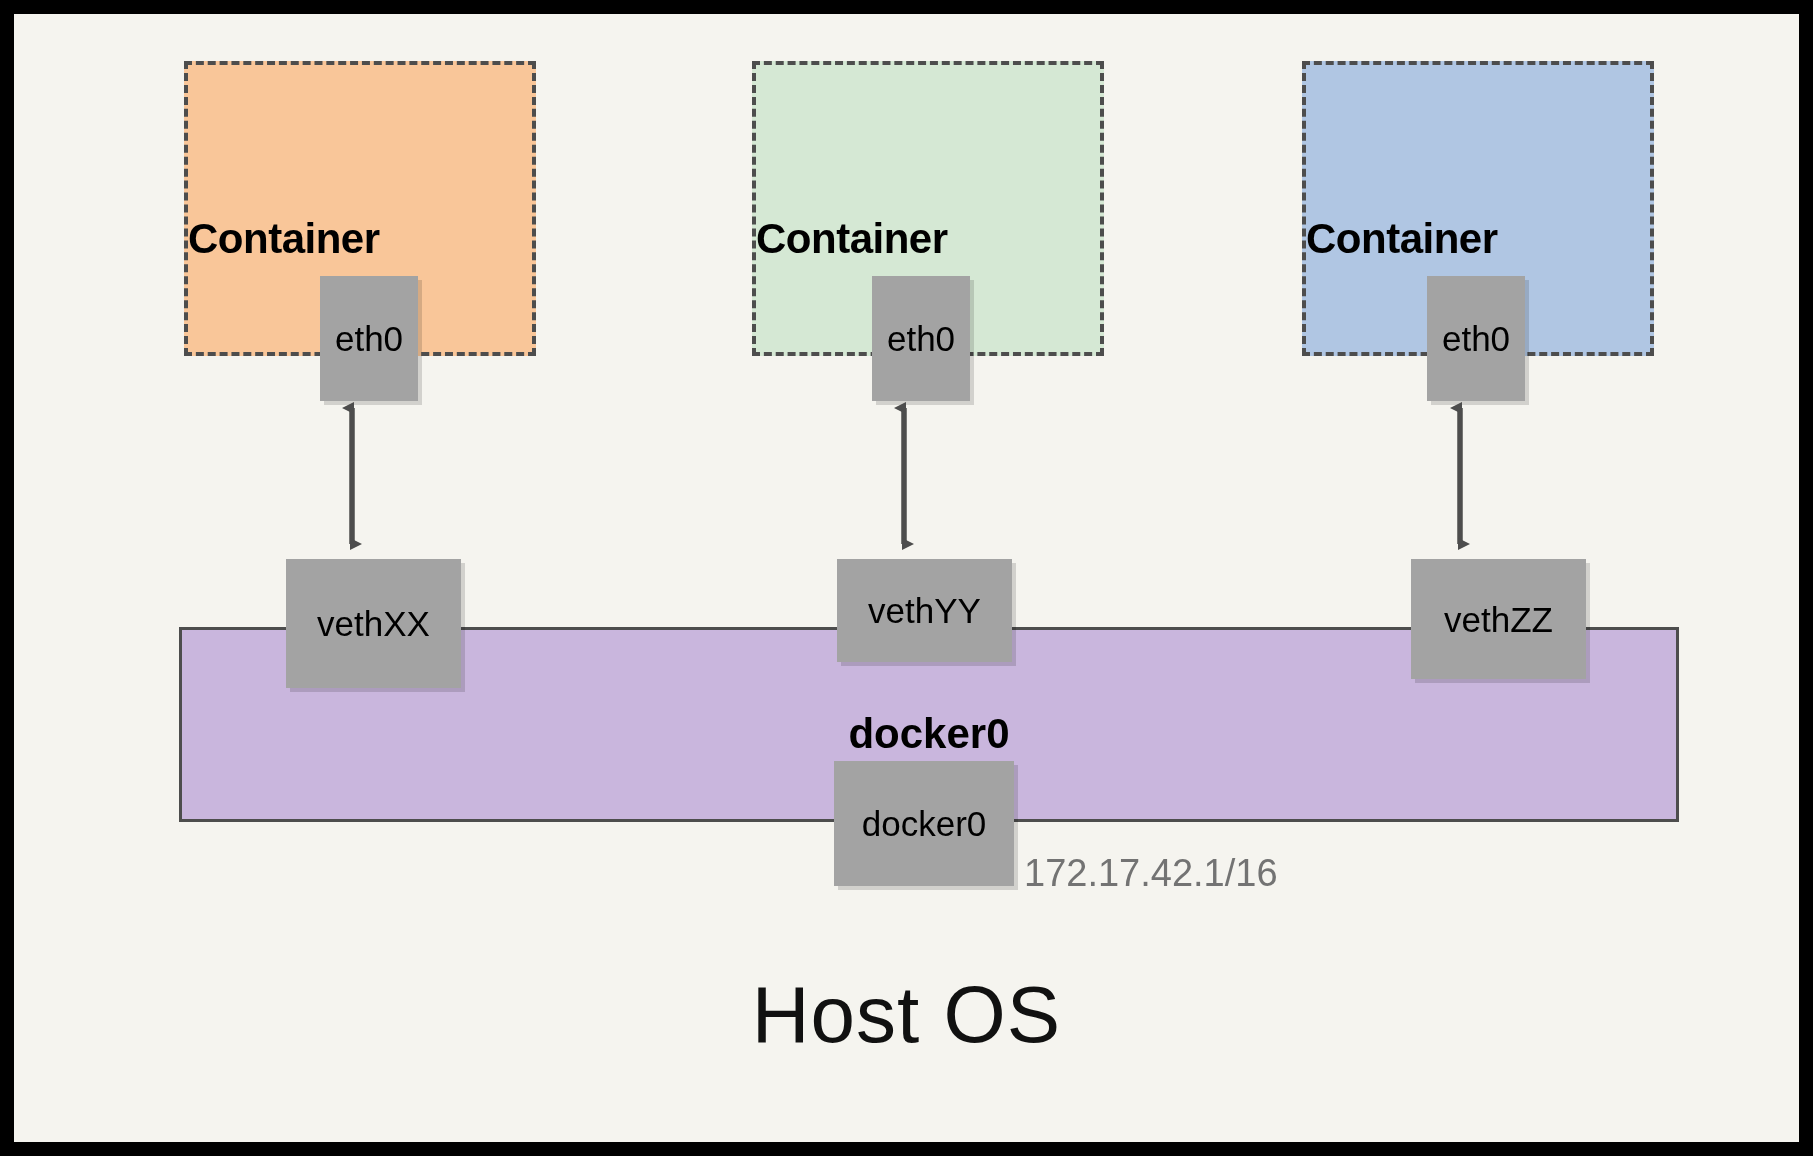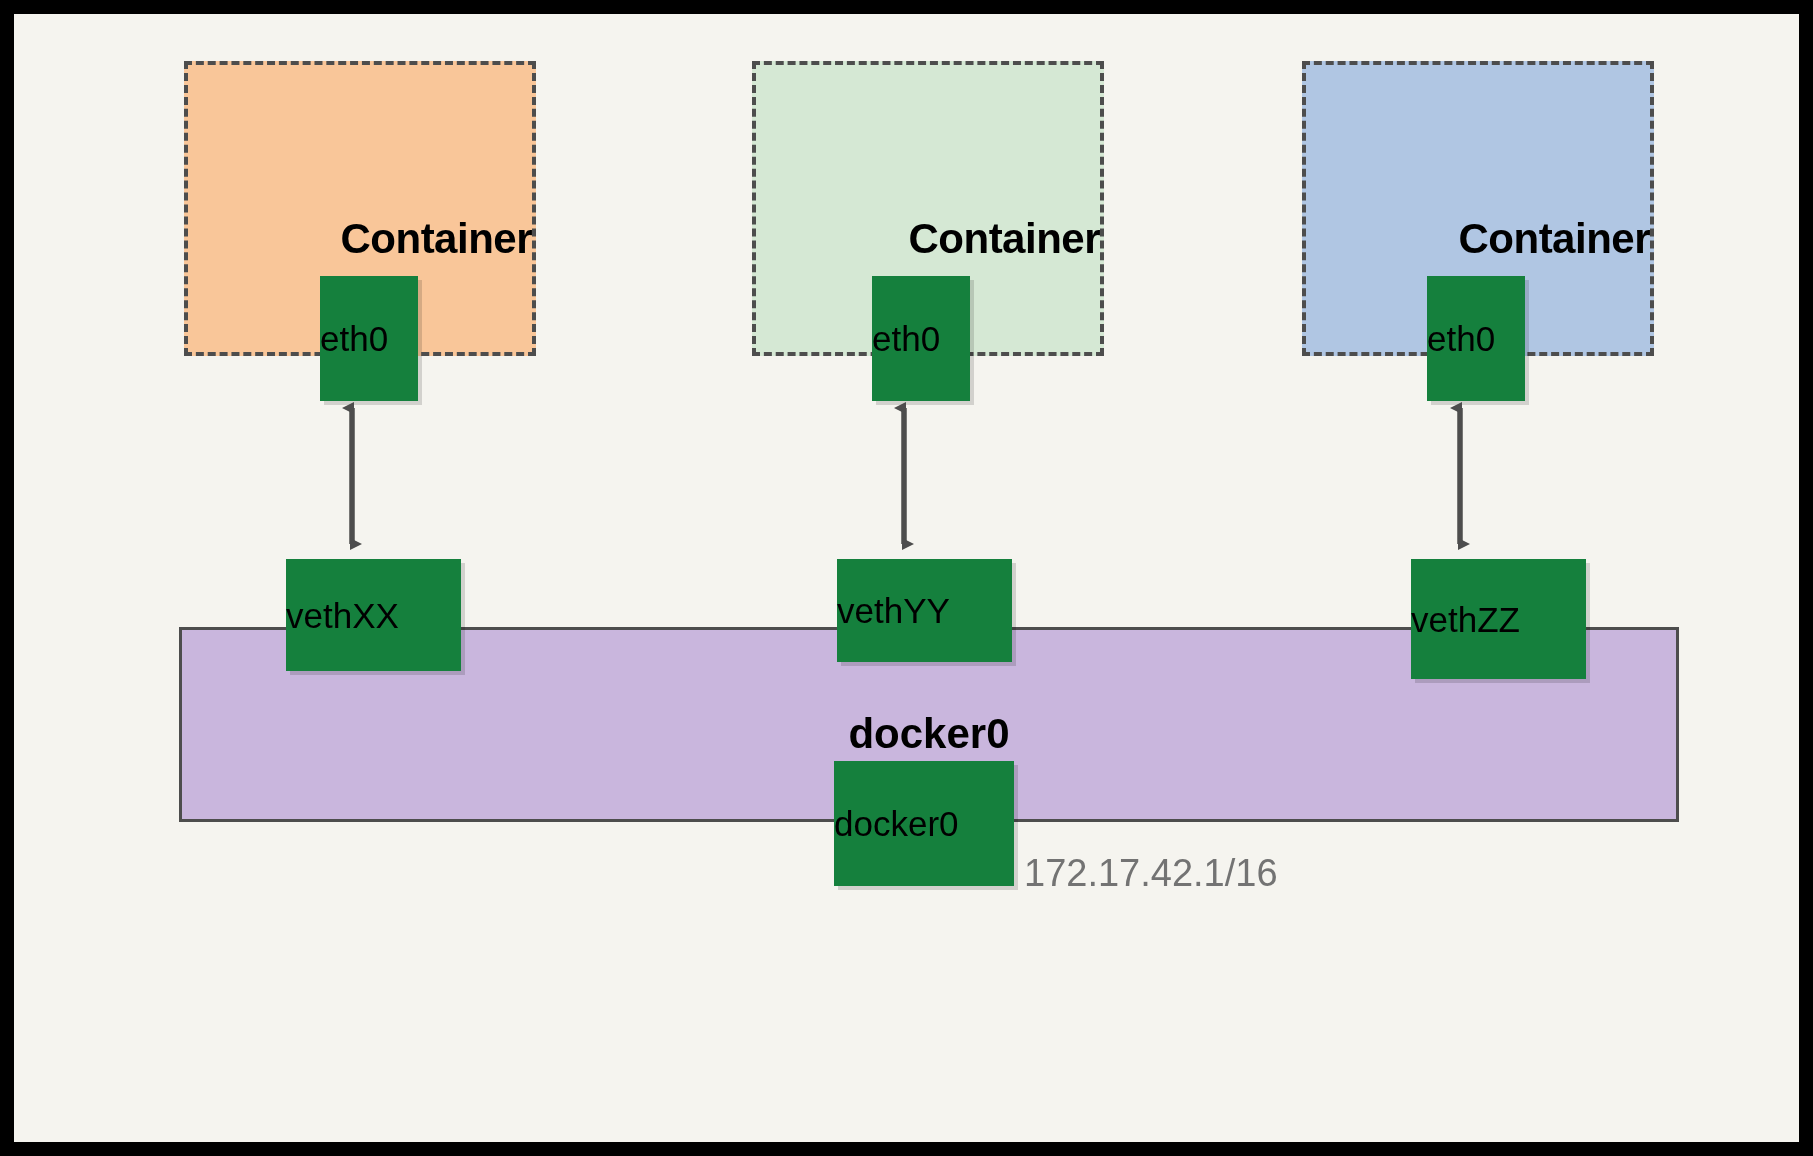--- a/index.html
+++ b/index.html
@@ -28,35 +28,35 @@
   
   .container-box {
     position: absolute;
     border: 4px dashed #4d4d4d;
     box-sizing: border-box;
   }
   .container-title {
     position: absolute;
     left: 0;
     right: 0;
-    text-align: right;
+    text-align: left;
     font-weight: bold;
     font-size: 42px;
     color: #000000;
     letter-spacing: -0.5px;
   }
 
   
   .iface {
     position: absolute;
-    background: #15803d;
+    background: #a3a3a3;
     box-shadow: 4px 4px 0 rgba(0,0,0,0.14);
     display: flex;
     align-items: center;
-    justify-content: flex-start;
+    justify-content: center;
     box-sizing: border-box;
   }
   .iface span {
     font-size: 35px;
     color: #000000;
     line-height: 1;
   }
 
   
   .arrow-svg {
@@ -161,31 +161,32 @@
         </marker>
       </defs>
       <line x1="18" y1="148" x2="18" y2="12" stroke="#4d4d4d" stroke-width="5" marker-end="url(#ah-up-3)"></line>
       <line x1="18" y1="12" x2="18" y2="148" stroke="#4d4d4d" stroke-width="5" marker-end="url(#ah-dn-3)"></line>
     </svg>
 
     <div id="docker-bar" style="left:165px; top:613px; width:1500px; height:195px;">
       <div id="docker-bar-label" style="top:80px;">docker0</div>
     </div>
 
-    <div class="iface" id="veth-0" style="left:272px; top:545px; width:175px; height:112px;">
+    <div class="iface" id="veth-0" style="left:272px; top:545px; width:175px; height:129px;">
       <span>vethXX</span>
     </div>
     <div class="iface" id="veth-1" style="left:823px; top:545px; width:175px; height:103px;">
       <span>vethYY</span>
     </div>
     <div class="iface" id="veth-2" style="left:1378px; top:545px; width:175px; height:120px;margin-left:19px;">
       <span>vethZZ</span>
     </div>
 
     <div class="iface" id="docker0-iface" style="left:820px; top:747px; width:180px; height:125px;">
       <span>docker0</span>
     </div>
 
     <div id="ip-label" style="left:1010px; top:838px;">172.17.42.1/16</div>
 
+    <div id="host-os" style="top:955px;">Host OS</div>
 
   </div>
 </div>
 
 </body></html>

